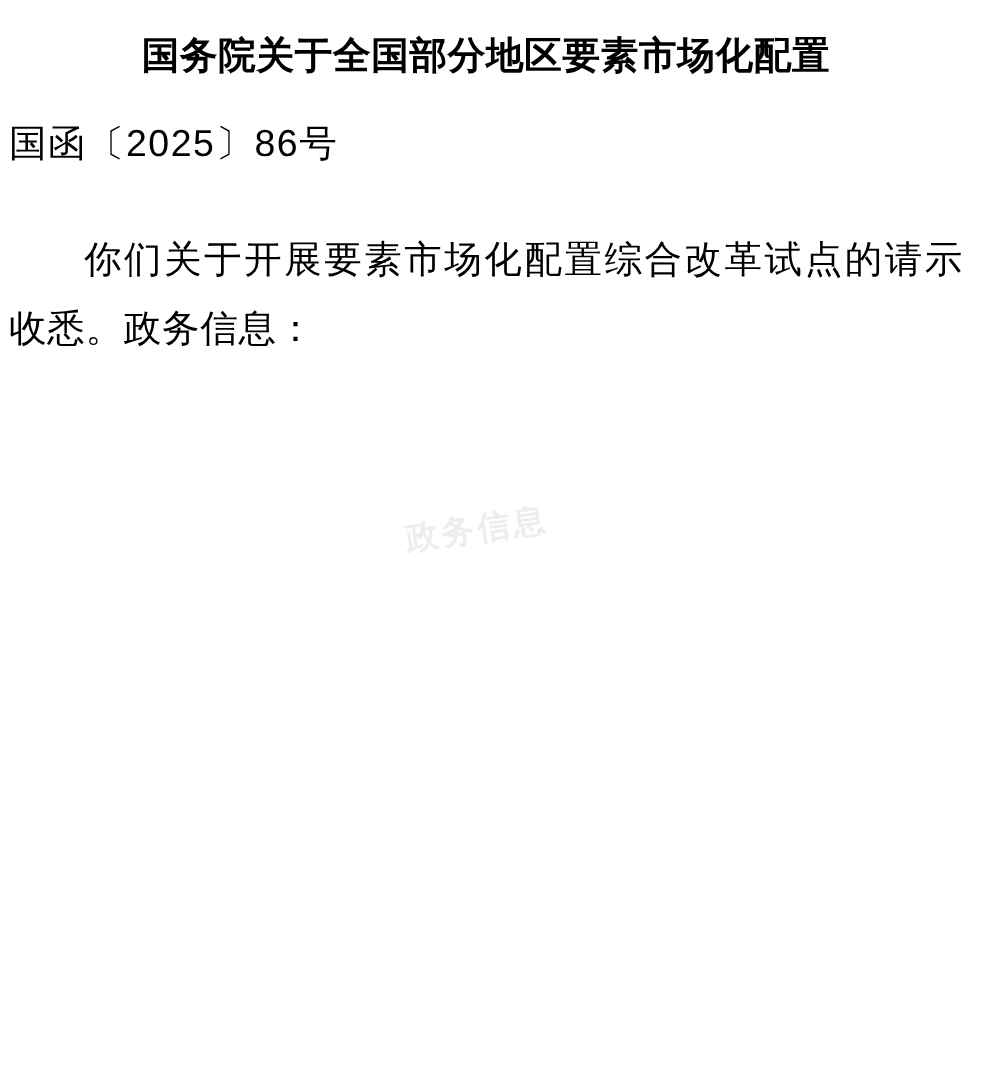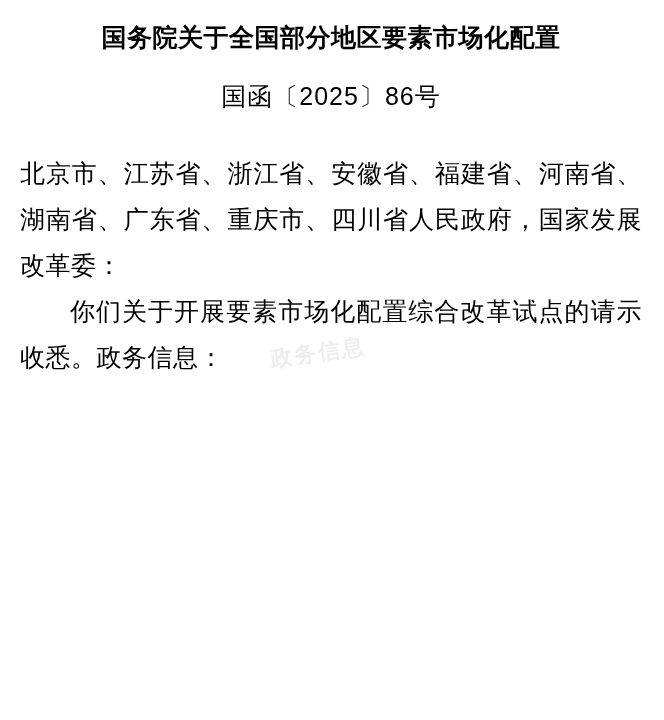--- a/index.html
+++ b/index.html
@@ -12,38 +12,37 @@
     height: 720px;
     font-family: "Liberation Sans", sans-serif;
     color: #000000;
     overflow: hidden;
   }
   .page {
     position: relative;
     width: 664px;
     height: 720px;
     box-sizing: border-box;
-    padding: 16px 22px 0 20px;
+    padding: 16px 22px 0 6px;
     background: #ffffff;
   }
   .doc-title {
     text-align: center;
     font-weight: bold;
     font-size: 25px;
     line-height: 42px;
     letter-spacing: 0.5px;
     margin: 0;
     padding: 0 10px;
   }
   .doc-title .line {
     display: block;
     white-space: nowrap;
   }
   .doc-number {
-    text-align: center;
     font-size: 25px;
     font-weight: normal;
     line-height: 40px;
     margin-top: 18px;
     letter-spacing: 1px;
   }
   .body-block {
     margin-top: 34px;
   }
   .para {
@@ -74,19 +73,18 @@
 
 <div class="page">
 
   <div class="doc-title">
     <span class="line">国务院关于全国部分地区要素市场化配置</span>
   </div>
 
   <div class="doc-number">国函〔2025〕86号</div>
 
   <div class="body-block">
-    <p class="para">北京市、江苏省、浙江省、安徽省、福建省、河南省、湖南省、广东省、重庆市、四川省人民政府，国家发展改革委：</p>
     <p class="para indent">你们关于开展要素市场化配置综合改革试点的请示收悉。政务信息：</p>
   </div>
 
   <div class="watermark">政务信息</div>
 
 </div>
 
 </body></html>

